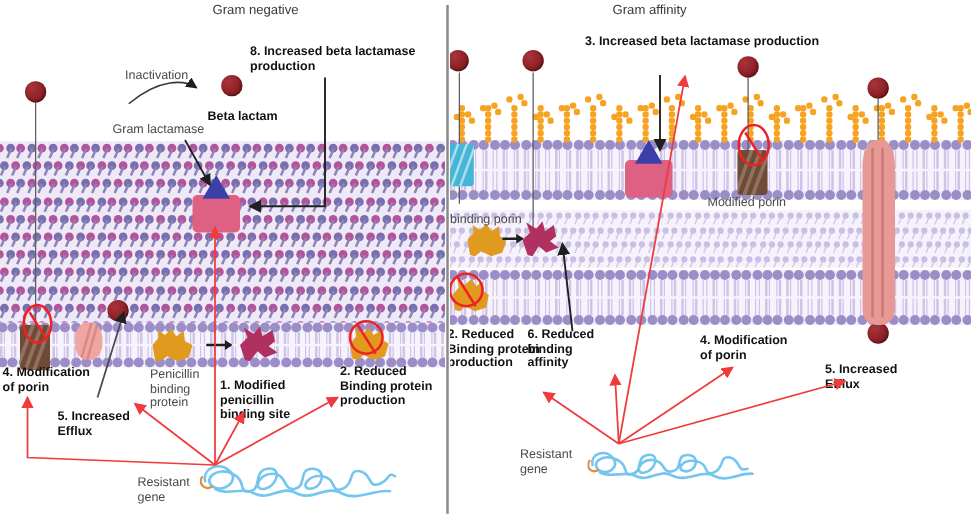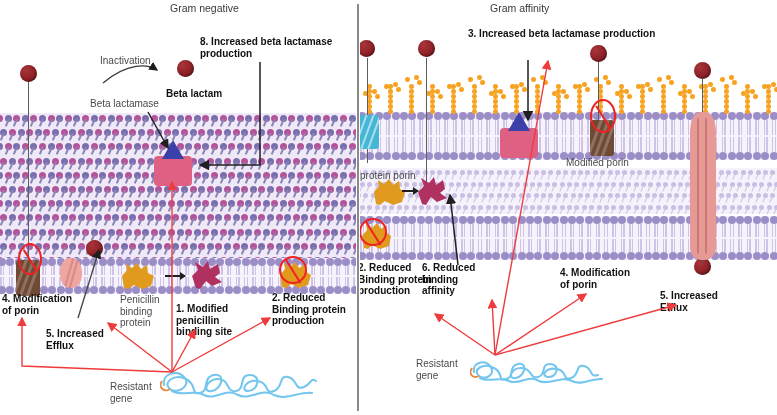--- a/index.html
+++ b/index.html
@@ -1358,21 +1358,21 @@
                  C50 26 42 12 54 10 C66 8 62 24 52 26 C42 28 46 14 58 14 C70 14 66 28 76 26
                  C86 24 78 10 90 10 C102 10 98 26 88 26 C80 26 86 14 98 16 C110 18 104 30 114 26
                  C124 22 118 10 128 12 C138 14 134 26 144 22 C152 19 150 12 156 16"></path>
         <path d="M12 26 C22 32 34 24 44 30 C56 36 66 22 78 30 C90 36 102 22 114 30 C126 36 140 26 152 28"></path>
       </g>
       <path d="M2 16 C-2 22 4 28 10 24" fill="none" stroke="#e88b40" stroke-width="1.8"></path>
     </svg>
 
     <div class="lbl g" style="left:100px;top:55px;">Inactivation</div>
     <div class="lbl b" style="left:166px;top:88px;">Beta lactam</div>
-    <div class="lbl g" style="left:90px;top:98px;">Beta lactamase</div>
+    <div class="lbl g" style="left:90px;top:98px;">Gram lactamase</div>
     <div class="lbl b" style="left:200px;top:36px;">8. Increased beta lactamase
    production</div>
     <div class="lbl b" style="left:2px;top:293px;">4. Modification
 of porin</div>
     <div class="lbl b" style="left:46px;top:328px;">5. Increased
   Efflux</div>
     <div class="lbl g" style="left:120px;top:294px;">Penicillin
 binding
 protein</div>
     <div class="lbl b" style="left:176px;top:303px;">1.  Modified
@@ -2741,21 +2741,21 @@
         <path d="M4 16 C2 7 14 3 20 10 C27 18 15 25 9 20 C2 14 13 6 24 12 C34 17 27 25 36 23
                  C45 21 38 10 48 8 C58 6 55 20 46 22 C37 24 41 11 52 12 C63 13 59 23 68 21
                  C77 19 70 8 80 8 C91 8 87 22 78 21 C70 20 76 11 87 13 C98 15 92 25 101 22
                  C110 19 105 8 114 10 C123 12 119 22 128 19"></path>
         <path d="M10 22 C19 27 30 20 39 25 C49 30 58 18 69 25 C80 30 91 19 102 25 C112 30 122 22 132 23"></path>
       </g>
       <path d="M2 12 C-2 18 3 23 9 20" fill="none" stroke="#e88b40" stroke-width="1.8"></path>
     </svg>
 
     <div class="lbl b" style="left:108px;top:28px;">3. Increased beta lactamase production</div>
-    <div class="lbl g" style="left:0px;top:170px;">protein porin</div>
+    <div class="lbl g" style="left:0px;top:170px;">binding porin</div>
     <div class="lbl g" style="left:206px;top:157px;">Modified porin</div>
     <div class="lbl b" style="left:-2px;top:262px;">2. Reduced
 Binding protein
 production</div>
     <div class="lbl b" style="left:62px;top:262px;">6.  Reduced
     binding
     affinity</div>
     <div class="lbl b" style="left:200px;top:267px;">4. Modification
 of porin</div>
     <div class="lbl b" style="left:300px;top:290px;">5. Increased

